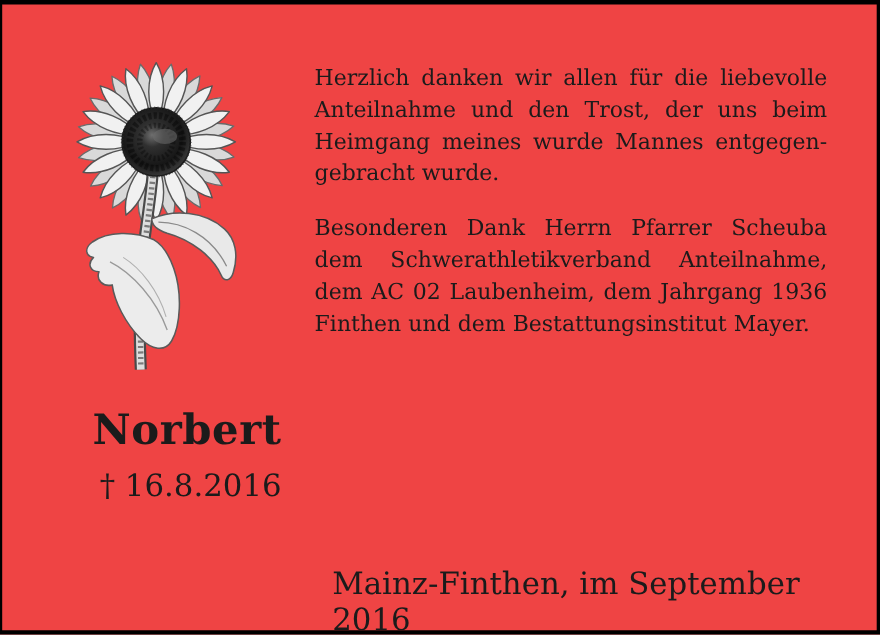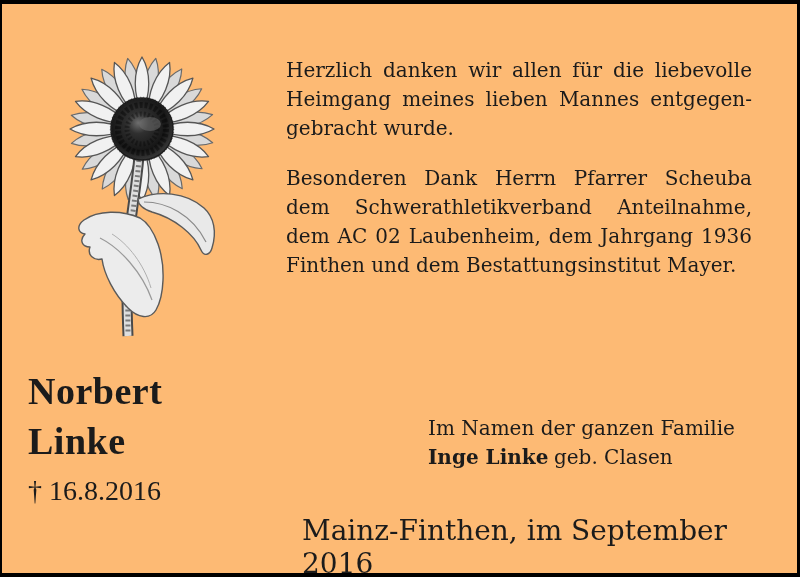--- a/index.html
+++ b/index.html
@@ -1,38 +1,38 @@
 <!DOCTYPE html>
 <html><head>
 <meta charset="utf-8">
 <style>
   html, body { margin: 0; padding: 0; background: #ffffff; }
   .card {
     position: relative;
     width: 800px;
     height: 577px;
     box-sizing: border-box;
-    background: #fdba74;
+    background: #ef4444;
     border-style: solid;
     border-color: #000000;
     border-width: 4px 3px 4px 2px;
     font-family: "DejaVu Serif", serif;
     color: #1b1b1b;
     overflow: hidden;
   }
   .abs { position: absolute; }
 
   .flower { left: 52px; top: 48px; width: 192px; height: 292px; }
 
   .text-col { left: 284px; top: 52px; width: 466px; font-size: 20px; line-height: 29px; }
   .para .pline { text-align: justify; text-align-last: justify; }
   .para .pline:last-child { text-align-last: left; }
   .para2 { margin-top: 21px; }
 
-  .name-block { left: 26px; top: 362px; width: 240px; text-align: left; font-family: Liberation Serif, serif; }
+  .name-block { left: 14px; top: 362px; width: 240px; text-align: right; }
   .name-line { font-size: 38px; font-weight: bold; line-height: 50px; letter-spacing: 0.5px; }
   .death-date { font-size: 28px; margin-top: 9px; }
 
   .family-block { left: 426px; top: 410px; font-size: 20px; line-height: 29px; }
   .bold-name { font-weight: bold; margin-right: 0.28em; }
 
   .place-line { left: 300px; top: 510px; font-size: 28px; }
 </style>
 </head>
 <body>
@@ -104,39 +104,33 @@
       <circle cx="88" cy="77" r="24" fill="none" stroke="#000000" stroke-width="6" opacity="0.38" stroke-dasharray="3 2"></circle>
       <circle cx="88" cy="77" r="15" fill="none" stroke="#000000" stroke-width="5" opacity="0.32" stroke-dasharray="2 2"></circle>
       <ellipse cx="96" cy="72" rx="11" ry="7" fill="#6e6e6e" opacity="0.55"></ellipse>
       <circle cx="88" cy="77" r="31" fill="none" stroke="#2a2a2a" stroke-width="2.5" opacity="0.6" stroke-dasharray="1 2"></circle>
     </svg>
   </div>
 
   <div class="abs text-col">
     <div class="para">
         <div class="pline">Herzlich danken wir allen für die liebevolle</div>
-        <div class="pline">Heimgang meines lieben Mannes entgegen-</div>
+        <div class="pline">Anteilnahme und den Trost, der uns beim</div>
+        <div class="pline">Heimgang meines wurde Mannes entgegen-</div>
         <div class="pline">gebracht wurde.</div>
       </div>
     <div class="para para2">
         <div class="pline">Besonderen Dank Herrn Pfarrer Scheuba</div>
         <div class="pline">dem Schwerathletikverband Anteilnahme,</div>
         <div class="pline">dem AC 02 Laubenheim, dem Jahrgang 1936</div>
         <div class="pline">Finthen und dem Bestattungsinstitut Mayer.</div>
       </div>
   </div>
 
   <div class="abs name-block">
     <div class="name-line">Norbert</div>
-    <div class="name-line">Linke</div>
     <div class="death-date">† 16.8.2016</div>
   </div>
 
-  <div class="abs family-block">
-    <div>Im Namen der ganzen Familie</div>
-    <div>
-      <span class="bold-name">Inge Linke</span><span>geb. Clasen</span>
-    </div>
-  </div>
 
   <div class="abs place-line">Mainz-Finthen, im September 2016</div>
 
 </div>
 
 </body></html>

